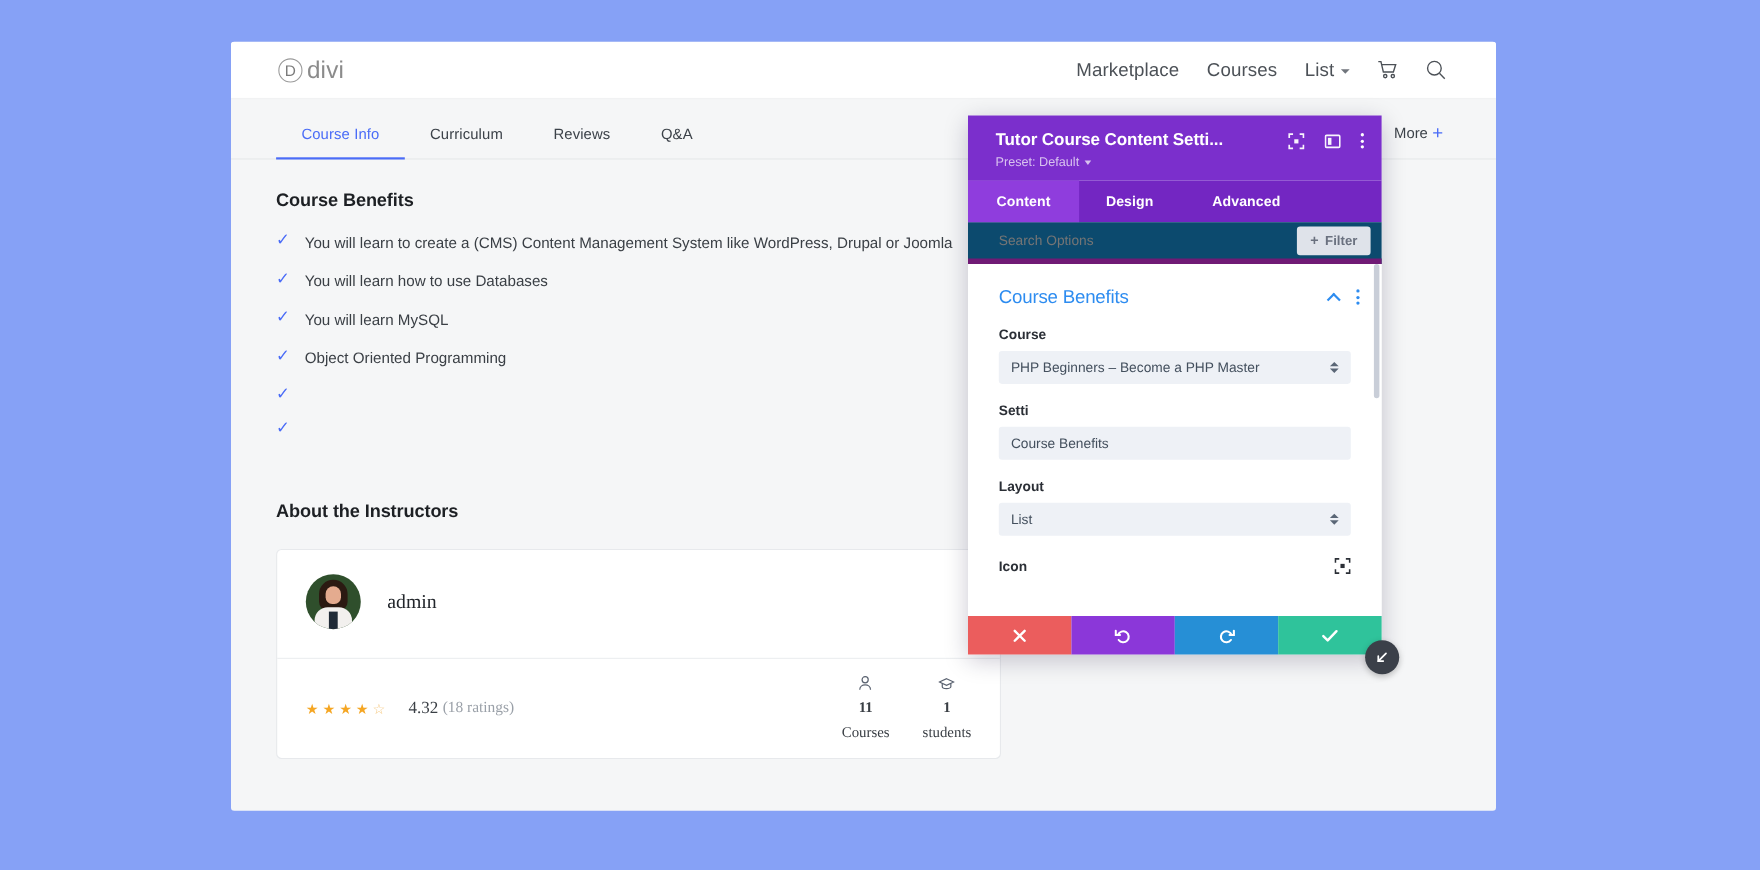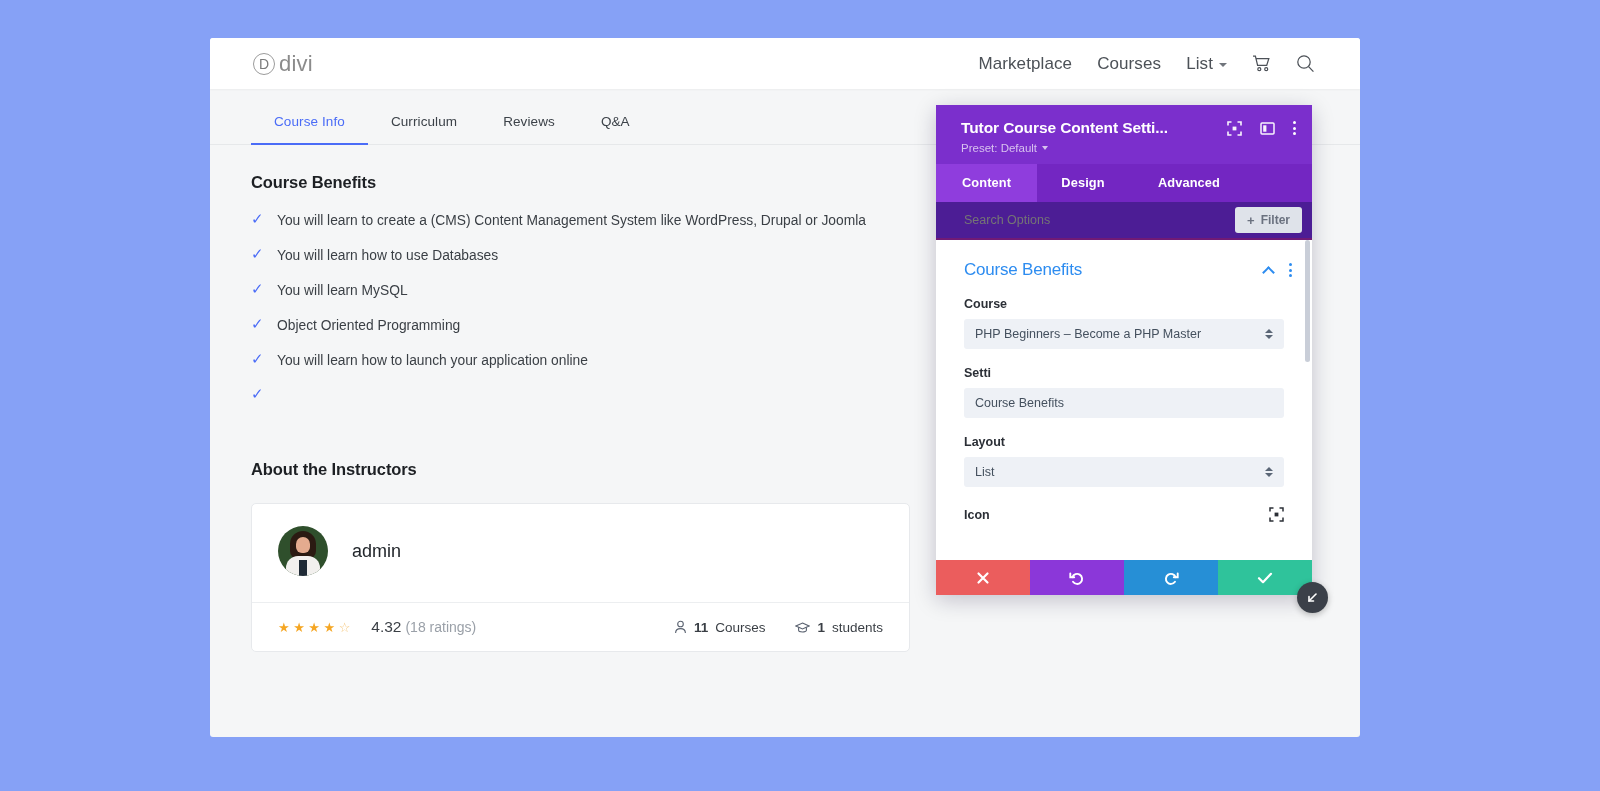--- a/index.html
+++ b/index.html
@@ -83,21 +83,21 @@
   }
   .benefit .check {
     color: #4a6cf7; font-size: 15px; line-height: 20px; flex: 0 0 auto; width: 12px;
   }
   .benefit .btext { font-size: 13.8px; color: #3a3f45; line-height: 24px; }
 
   .instructors-title { margin-top: 56px; }
 
   .icard {
     margin-top: 24px; border: 1px solid #e7e9ec; border-radius: 5px;
-    background: #ffffff; width: 659px;
+    background: #ffffff; width: 659px; font-family: Liberation Serif, serif;
   }
   .icard-top { display: flex; align-items: center; gap: 24px; padding: 22px 26px 26px 26px; }
   .avatar {
     width: 50px; height: 50px; border-radius: 50%; overflow: hidden;
     background: #2f4f2c; position: relative; flex: 0 0 auto;
   }
   .avatar .hair { position:absolute; left:12px; top:5px; width:26px; height:28px;
     background:#2b1a12; border-radius:13px 13px 8px 8px; }
   .avatar .face { position:absolute; left:18px; top:11px; width:14px; height:16px;
     background:#e4ab8f; border-radius:7px 7px 6px 6px; }
@@ -110,27 +110,27 @@
   .icard-bot {
     border-top: 1px solid #eceef0; display: flex; align-items: center;
     padding: 15px 26px; gap: 14px;
   }
   .stars { display: flex; gap: 3.5px; align-items: center; }
   .star { color: #f5a623; font-size: 13px; line-height: 13px; }
   .star.off { color: #f5c77e; }
   .rate-val { font-size: 15.5px; color: #3a3f45; margin-left: 7px; }
   .rate-cnt { font-size: 14px; color: #9aa0a8; }
   .icard-stats { margin-left: auto; display: flex; gap: 30px; align-items: center; }
-  .stat { display: flex; align-items: center; gap: 7px; font-size: 13.5px; color: #3a3f45; }
+  .stat { display: flex; align-items: center; gap: 7px; font-size: 13.5px; color: #3a3f45; flex-direction: column; }
   .stat b { font-weight: 700; }
   .stat .sicon { color: #5a6270; display: flex; }
 
   
   .panel {
-    position: absolute; left: 936px; top: 105px;
+    position: absolute; left: 880px; top: 105px;
     width: 376px; border-radius: 4px 4px 0 0;
     box-shadow: 0 5px 22px rgba(20,10,50,.22);
     font-family: "Liberation Sans", sans-serif;
     z-index: 20;
   }
   .panel-head { background: #7b2fcc; padding: 14px 16px 10px 25px; position: relative; }
   .panel-title-row { display: flex; align-items: center; }
   .panel-title {
     color: #ffffff; font-size: 15.5px; font-weight: 700; letter-spacing: -.1px;
     white-space: nowrap; overflow: hidden;
@@ -152,22 +152,22 @@
   .ptab {
     padding: 11px 0 12px 0; color: #ffffff; font-size: 12.8px; font-weight: 700;
     text-align: center; cursor: pointer; letter-spacing: .1px;
   }
   .ptab:nth-child(1) { width: 101px; }
   .ptab:nth-child(2) { width: 92px; }
   .ptab:nth-child(3) { width: 120px; }
   .ptab.active { background: #8f3ddd; }
 
   .panel-search {
-    background: #4c1d95; display: flex; align-items: center;
-    padding: 0 10px 0 28px; height: 38px; border-bottom: 2px solid #701a75;
+    background: #0c4a6e; display: flex; align-items: center;
+    padding: 0 10px 0 28px; height: 38px; border-bottom: 5px solid #701a75;
   }
   .search-ph { font-size: 12.5px; color: #9aa2b0; flex: 1; }
   .filter-btn {
     background: #dfe3ea; color: #6a717f; font-size: 12px; font-weight: 700;
     padding: 6px 12px; border-radius: 3px; display: flex; align-items: center;
     gap: 6px; cursor: pointer;
   }
   .filter-btn .p { font-size: 13px; line-height: 1; }
 
   .panel-body {
@@ -286,21 +286,20 @@
         <div class="benefit">
           <span class="check">✓</span>
           <span class="btext">You will learn MySQL</span>
         </div>
         <div class="benefit">
           <span class="check">✓</span>
           <span class="btext">Object Oriented Programming</span>
         </div>
         <div class="benefit">
           <span class="check">✓</span>
-          <span class="btext">You will learn how to launch your application online</span>
         </div>
         <div class="benefit">
           <span class="check">✓</span>
         </div>
       </div>
 
       <div class="h2 instructors-title">About the Instructors</div>
 
       <div class="icard">
         <div class="icard-top">

